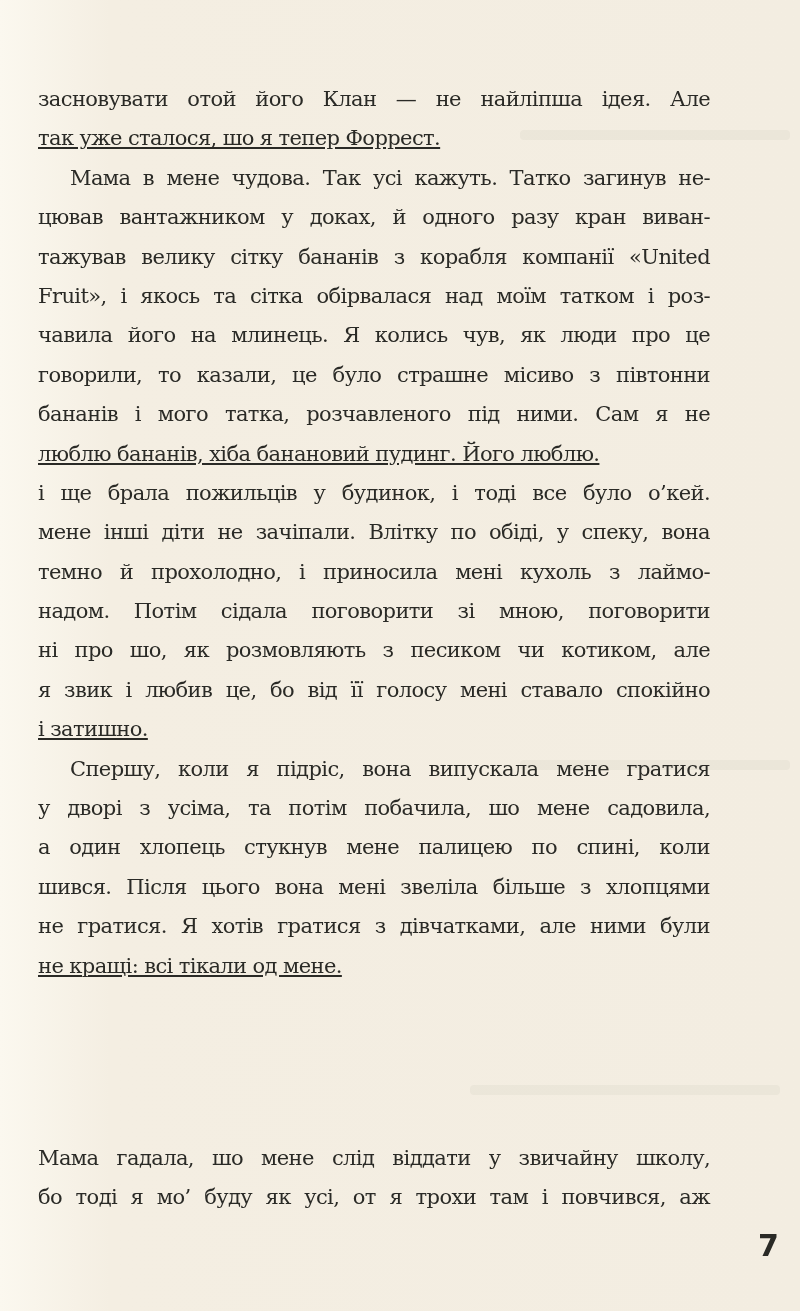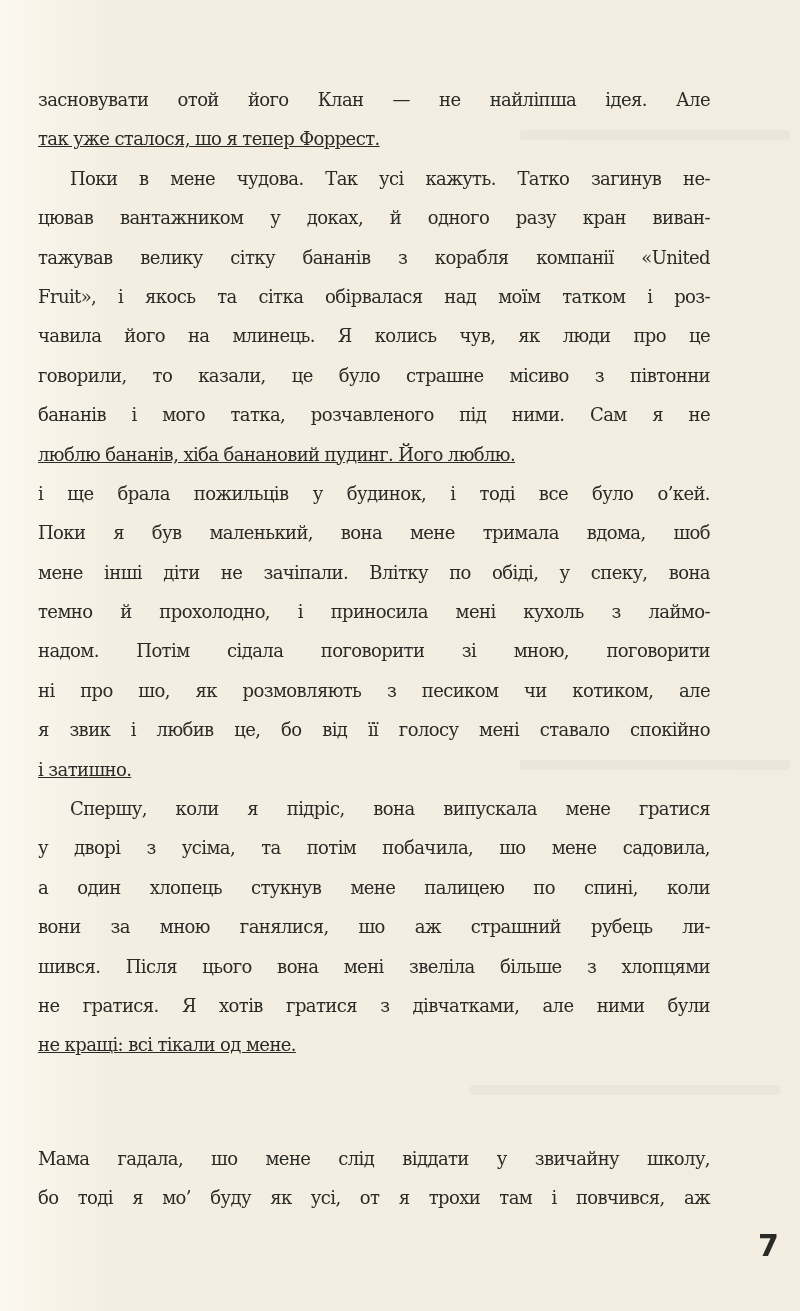--- a/index.html
+++ b/index.html
@@ -18,21 +18,21 @@
       left: 0; top: 0;
       width: 800px; height: 1311px;
       background: linear-gradient(90deg, #fbf8ef 0px, #f4eee2 110px, #f3ede1 100%);
     }
     .text-block {
       position: absolute;
       left: 38px;
       width: 672px;
       font-family: "DejaVu Serif", "Liberation Serif", serif;
       color: #2a2a26;
-      font-size: 18px;
+      font-size: 21px;
       letter-spacing: -0.6px;
     }
     .line {
       height: 39.4px;
       line-height: 39.4px;
       white-space: nowrap;
       text-align: justify;
       text-align-last: justify;
       display: block;
     }
@@ -70,42 +70,40 @@
 
   <div class="bleed" style="top:130px;"></div>
   <div class="bleed" style="top:760px;"></div>
   <div class="bleed" style="top:1085px; left:470px; width:310px;"></div>
 
   <div class="text-block" id="block1">
 
     <span class="line">засновувати отой його Клан — не найліпша ідея. Але</span>
     <span class="line last">так уже сталося, шо я тепер Форрест.</span>
 
-    <span class="line indent">Поки в мене чудова. Так усі кажуть. Татко загинув не-</span>
+    <span class="line indent">Мама в мене чудова. Так усі кажуть. Татко загинув не-</span>
     <span class="line">цював вантажником у доках, й одного разу кран виван-</span>
     <span class="line">тажував велику сітку бананів з корабля компанії «United</span>
     <span class="line">Fruit», і якось та сітка обірвалася над моїм татком і роз-</span>
     <span class="line">чавила його на млинець. Я колись чув, як люди про це</span>
     <span class="line">говорили, то казали, це було страшне місиво з півтонни</span>
     <span class="line">бананів і мого татка, розчавленого під ними. Сам я не</span>
     <span class="line last">люблю бананів, хіба банановий пудинг. Його люблю.</span>
 
     <span class="line">і ще брала пожильців у будинок, і тоді все було о’кей.</span>
-    <span class="line">Поки я був маленький, вона мене тримала вдома, шоб</span>
     <span class="line">мене інші діти не зачіпали. Влітку по обіді, у спеку, вона</span>
     <span class="line">темно й прохолодно, і приносила мені кухоль з лаймо-</span>
     <span class="line">надом. Потім сідала поговорити зі мною, поговорити</span>
     <span class="line">ні про шо, як розмовляють з песиком чи котиком, але</span>
     <span class="line">я звик і любив це, бо від її голосу мені ставало спокійно</span>
     <span class="line last">і затишно.</span>
 
     <span class="line indent">Спершу, коли я підріс, вона випускала мене гратися</span>
     <span class="line">у дворі з усіма, та потім побачила, шо мене садовила,</span>
     <span class="line">а один хлопець стукнув мене палицею по спині, коли</span>
-    <span class="line">вони за мною ганялися, шо аж страшний рубець ли-</span>
     <span class="line">шився. Після цього вона мені звеліла більше з хлопцями</span>
     <span class="line">не гратися. Я хотів гратися з дівчатками, але ними були</span>
     <span class="line last">не кращі: всі тікали од мене.</span>
   </div>
 
   <div class="text-block" id="block2">
     <span class="line">Мама гадала, шо мене слід віддати у звичайну школу,</span>
     <span class="line">бо тоді я мо’ буду як усі, от я трохи там і повчився, аж</span>
   </div>
 

